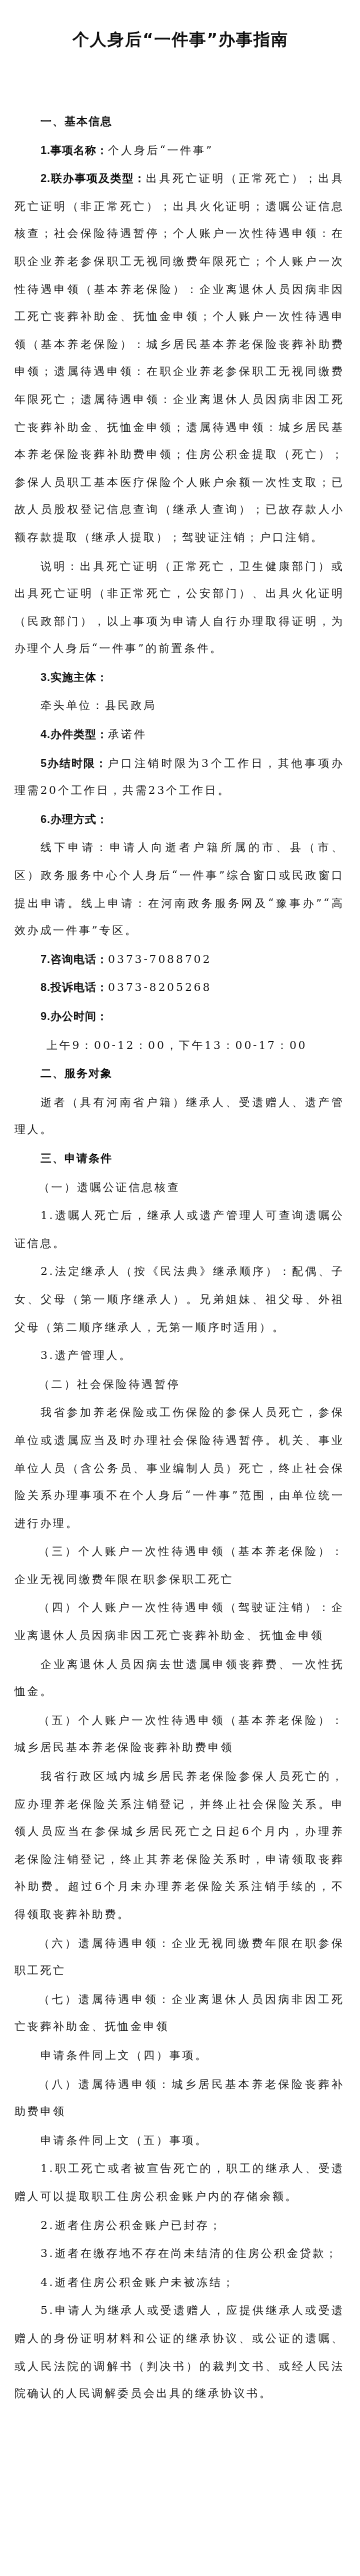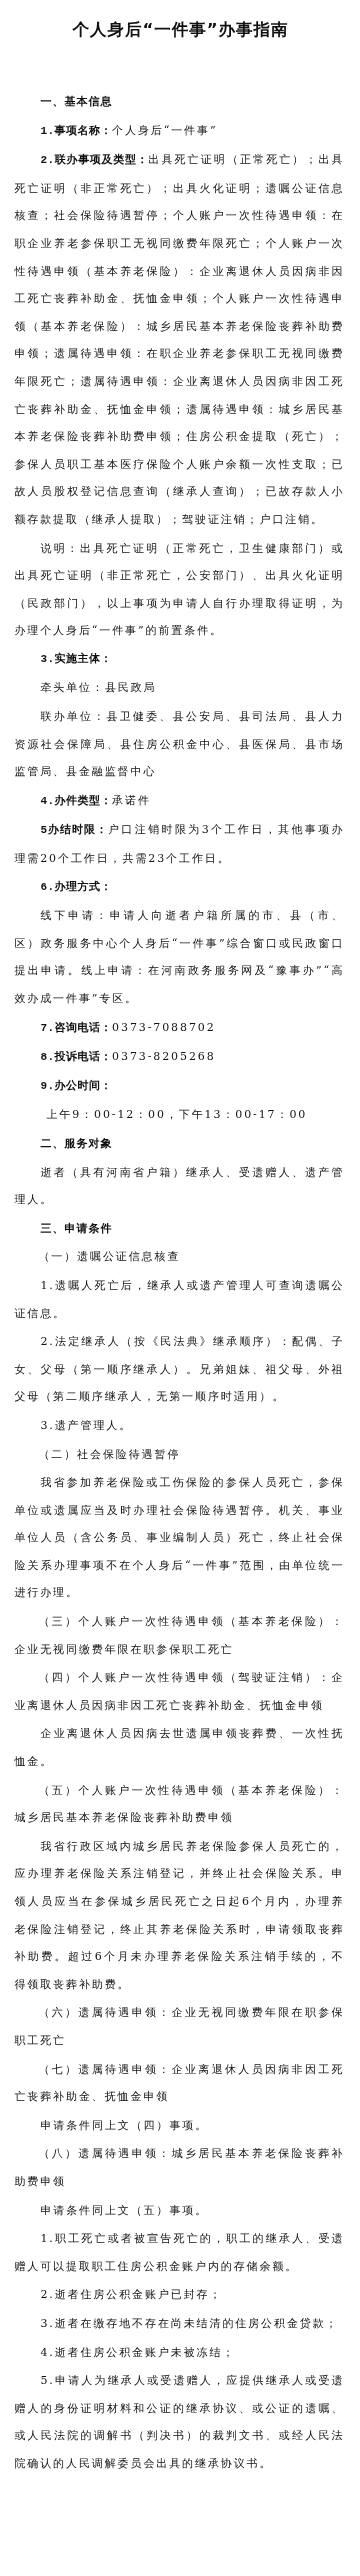--- a/index.html
+++ b/index.html
@@ -11,61 +11,60 @@
     color: #111;
     position: relative;
   }
   .page { position: relative; width: 361px; padding: 0; }
   .title {
     text-align: center;
     font-family: "DejaVu Sans", "Liberation Sans", sans-serif;
     font-weight: bold;
     font-size: 16.5px;
     letter-spacing: 1px;
-    margin: 4px;
+    margin: 14px;
     padding-top: 14px;
     height: 27px;
     line-height: 23px;
   }
   .spacer-title { height: 38px; }
   .content {
     padding: 0 15.5px 0 13.4px;
     font-size: 11px;
     line-height: 27.6px;
     letter-spacing: 1.9px;
     text-align: justify;
   }
   .content p { margin: 1px; }
   .indent { text-indent: 26px; }
   .h1 {
     font-family: "DejaVu Sans", "Liberation Sans", sans-serif;
     font-weight: bold;
     letter-spacing: 1px;
     text-indent: 26px;
   }
-  .bold { font-weight: bold; font-family: Liberation Mono, monospace; letter-spacing: 0.5px; }
+  .bold { font-weight: bold; font-family: Liberation Sans, sans-serif; letter-spacing: 0.5px; }
   .hours { text-indent: 32px; }
   .sub { text-indent: 24px; }
 </style>
 </head>
 <body>
 
 <div class="page">
   <h1 class="title">个人身后“一件事”办事指南</h1>
   <div class="spacer-title"></div>
 
   <div class="content">
 
     <p class="h1">一、基本信息</p>
     <p class="indent"><span class="bold">1.事项名称：</span><span>个人身后“一件事”</span></p>
     <p class="indent"><span class="bold">2.联办事项及类型：</span><span>出具死亡证明（正常死亡）；出具死亡证明（非正常死亡）；出具火化证明；遗嘱公证信息核查；社会保险待遇暂停；个人账户一次性待遇申领：在职企业养老参保职工无视同缴费年限死亡；个人账户一次性待遇申领（基本养老保险）：企业离退休人员因病非因工死亡丧葬补助金、抚恤金申领；个人账户一次性待遇申领（基本养老保险）：城乡居民基本养老保险丧葬补助费申领；遗属待遇申领：在职企业养老参保职工无视同缴费年限死亡；遗属待遇申领：企业离退休人员因病非因工死亡丧葬补助金、抚恤金申领；遗属待遇申领：城乡居民基本养老保险丧葬补助费申领；住房公积金提取（死亡）；参保人员职工基本医疗保险个人账户余额一次性支取；已故人员股权登记信息查询（继承人查询）；已故存款人小额存款提取（继承人提取）；驾驶证注销；户口注销。</span></p>
     <p class="indent">说明：出具死亡证明（正常死亡，卫生健康部门）或出具死亡证明（非正常死亡，公安部门）、出具火化证明（民政部门），以上事项为申请人自行办理取得证明，为办理个人身后“一件事”的前置条件。</p>
     <p class="indent bold">3.实施主体：</p>
     <p class="indent">牵头单位：县民政局</p>
-    <p class="indent">联办单位：县卫健委、县公安局、县司法局、县人力资源社会保障局、县住房公积金中心、县医保局、县市场监管局、县金融监督中心</p>
     <p class="indent"><span class="bold">4.办件类型：</span><span>承诺件</span></p>
     <p class="indent"><span class="bold">5办结时限：</span><span>户口注销时限为3个工作日，其他事项办理需20个工作日，共需23个工作日。</span></p>
     <p class="indent bold">6.办理方式：</p>
     <p class="indent">线下申请：申请人向逝者户籍所属的市、县（市、区）政务服务中心个人身后“一件事”综合窗口或民政窗口提出申请。线上申请：在河南政务服务网及“豫事办”“高效办成一件事”专区。</p>
     <p class="indent"><span class="bold">7.咨询电话：</span><span>0373-7088702</span></p>
     <p class="indent"><span class="bold">8.投诉电话：</span><span>0373-8205268</span></p>
     <p class="indent bold">9.办公时间：</p>
     <p class="hours">上午9：00-12：00，下午13：00-17：00</p>
 
     <p class="h1">二、服务对象</p>

